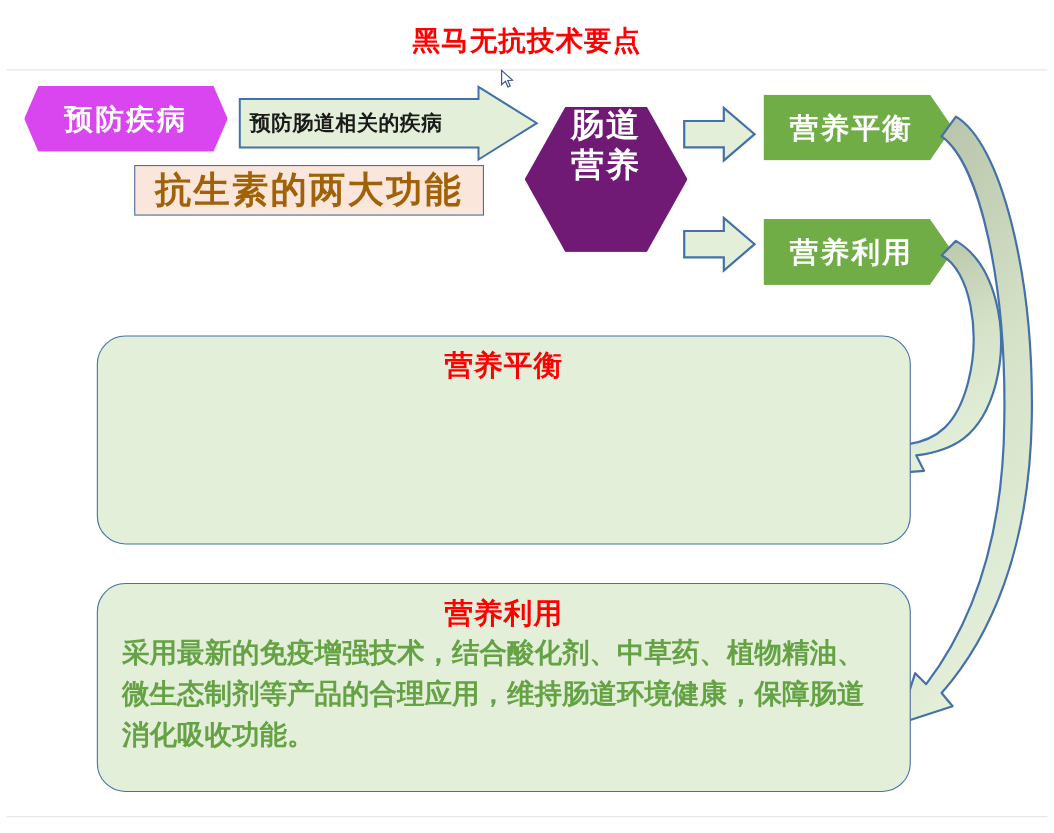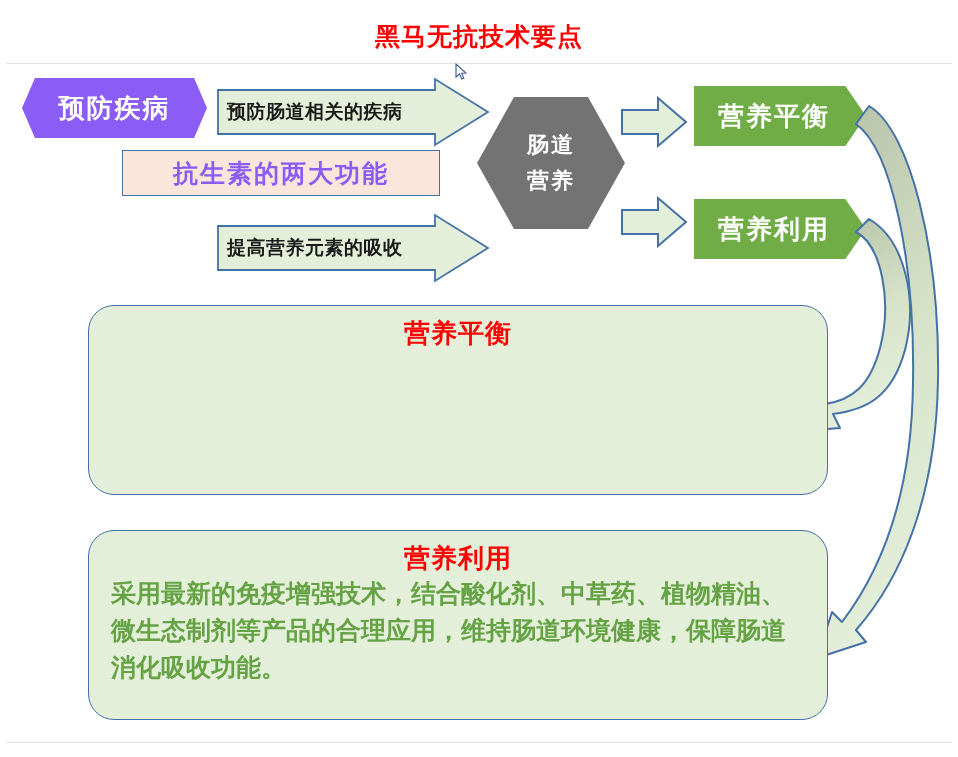--- a/index.html
+++ b/index.html
@@ -53,21 +53,21 @@
     width: 946px;
     height: 1px;
     background: #e4e4e8;
   }
 
   
   .node { position: absolute; }
 
   
   .hex-tag {
-    background: #8b5cf6;
+    background: #d946ef;
     color: #ffffff;
     font-size: 26px;
     font-weight: bold;
     display: flex;
     align-items: center;
     justify-content: center;
     letter-spacing: 2px;
     white-space: nowrap;
     -webkit-clip-path: polygon(7% 0%, 93% 0%, 100% 50%, 93% 100%, 7% 100%, 0% 50%);
     clip-path: polygon(7% 0%, 93% 0%, 100% 50%, 93% 100%, 7% 100%, 0% 50%);
@@ -108,39 +108,38 @@
   }
 
   
   .peach-box {
     position: absolute;
     background: #fae6da;
     border: 1.6px solid #4472a8;
     display: flex;
     align-items: center;
     justify-content: center;
-    color: #8b5cf6;
-    font-size: 25px;
+    color: #a16207;
+    font-size: 33px;
     font-weight: bold;
     letter-spacing: 2px;
     white-space: nowrap;
     box-sizing: border-box;
   }
 
   
   .center-hex {
     position: absolute;
-    background: #737373;
+    background: #701a75;
     color: #ffffff;
-    font-size: 22px;
+    font-size: 30px;
     font-weight: bold;
     line-height: 36px;
     text-align: center;
     display: flex;
-    align-items: center;
     justify-content: center;
     letter-spacing: 2px;
     -webkit-clip-path: polygon(25% 0%, 75% 0%, 100% 50%, 75% 100%, 25% 100%, 0% 50%);
     clip-path: polygon(25% 0%, 75% 0%, 100% 50%, 75% 100%, 25% 100%, 0% 50%);
   }
   .center-hex span { display: block; }
 
   
   .mini-arrow { position: absolute; }
 
@@ -205,26 +204,20 @@
   </div>
 
 
   <div class="arrow-box" style="left:217px; top:78px; width:272px; height:68px;padding-left:28px;">
     <svg width="272" height="68" viewBox="0 0 272 68">
       <path d="M1,12 L218,12 L218,1 L271,34 L218,67 L218,56 L1,56 Z" fill="#e3efd9" stroke="#4472a8" stroke-width="1.8" stroke-linejoin="miter"></path>
     </svg>
     <div class="label">预防肠道相关的疾病</div>
   </div>
 
-  <div class="arrow-box" style="left:217px; top:214px; width:272px; height:68px;">
-    <svg width="272" height="68" viewBox="0 0 272 68">
-      <path d="M1,12 L218,12 L218,1 L271,34 L218,67 L218,56 L1,56 Z" fill="#e3efd9" stroke="#4472a8" stroke-width="1.8" stroke-linejoin="miter"></path>
-    </svg>
-    <div class="label">提高营养元素的吸收</div>
-  </div>
 
   <div class="peach-box" style="left:122px; top:150px; width:318px; height:46px;">
     <span>抗生素的两大功能</span>
   </div>
 
   <div class="center-hex" style="left:477px; top:97px; width:148px; height:132px;">
     <div>
       <span>肠道</span>
       <span>营养</span>
     </div>

